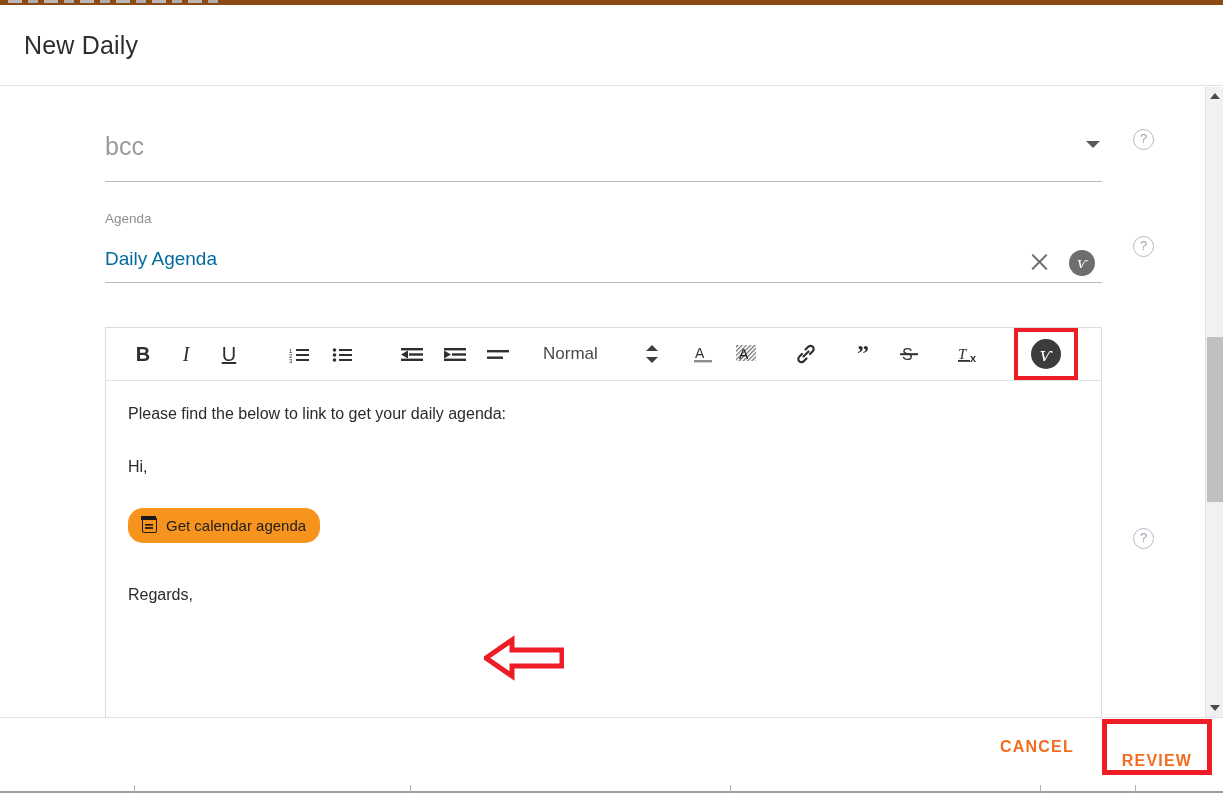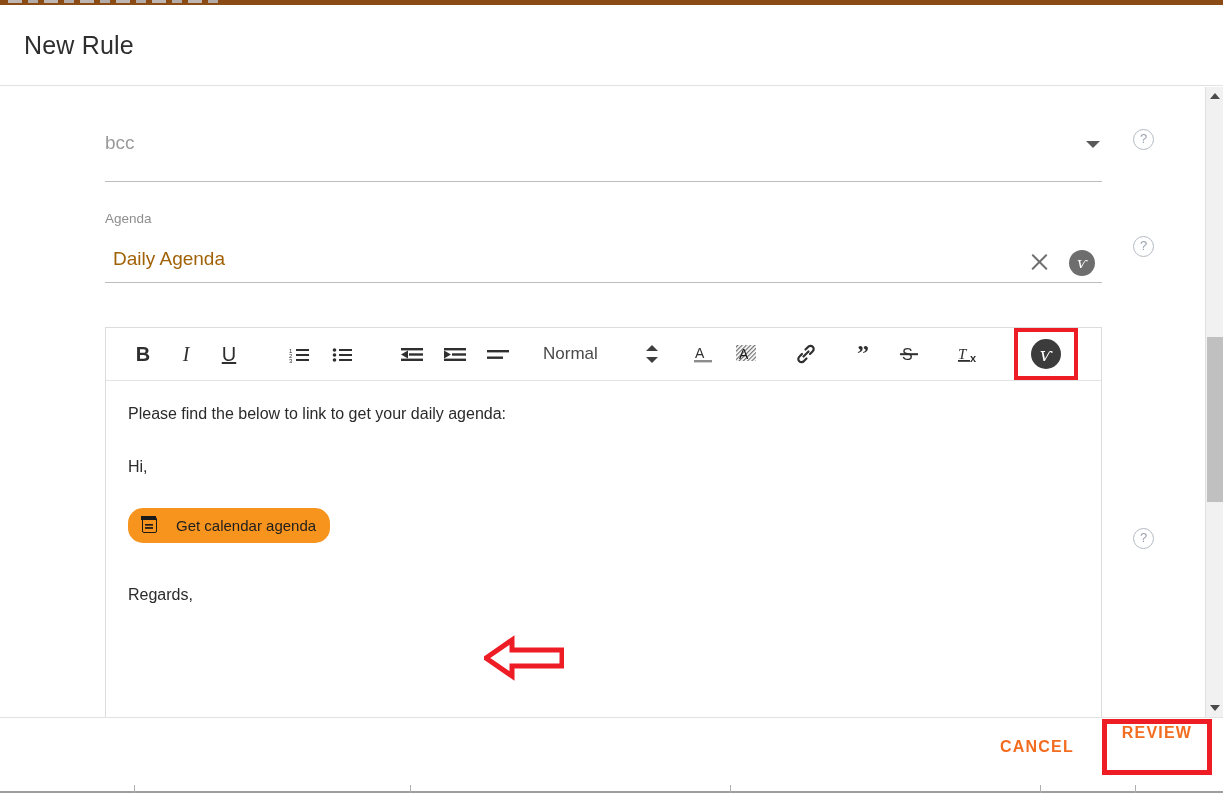--- a/index.html
+++ b/index.html
@@ -75,28 +75,28 @@
   .field-subject { top: 118px; height: 78px; }
 
   .field-label {
     position: absolute;
     left: 0; top: 6px;
     font-size: 13.5px;
     color: #8e8e8e;
   }
   .field-value {
     position: absolute;
-    left: 8px; bottom: 12px;
+    left: 0; bottom: 12px;
     font-size: 19px;
-    color: #a16207;
+    color: #0369a1;
   }
   .field-placeholder {
     position: absolute;
     left: 0; top: 25px;
-    font-size: 19px;
+    font-size: 25px;
     color: #9a9a9a;
   }
 
   .dropdown-caret {
     position: absolute;
     right: 2px; top: 34px;
     width: 0; height: 0;
     border-left: 7px solid transparent;
     border-right: 7px solid transparent;
     border-top: 7px solid #5a5a5a;
@@ -244,21 +244,21 @@
     align-items: stretch;
     border-radius: 15px;
     overflow: hidden;
     vertical-align: middle;
     font-size: 15px;
     cursor: pointer;
   }
   .pill-left {
     display: flex;
     align-items: center;
-    gap: 19px;
+    gap: 9px;
     background: #f7941e;
     color: #1e1e1e;
     padding: 6px 14px 6px 14px;
   }
   .pill-right {
     display: flex;
     align-items: center;
     background: #e0e0e0;
     color: #2b2b2b;
     padding: 6px 16px;
@@ -347,21 +347,21 @@
     text-transform: none;
   }
   .btn-cancel { left: 1000px; top: 20px; }
   .btn-review-box {
     position: absolute;
     left: 1102px; top: 1px;
     width: 110px; height: 56px;
     border: 5px solid #ee1c25;
     background: #ffffff;
     display: flex;
-    align-items: flex-start;
+    align-items: flex-end;
     justify-content: center;
     cursor: pointer;
   }
   .btn-review-box .btn-label {
     font-size: 16px;
     letter-spacing: 1.2px;
     color: #f36d21;
     font-weight: 600;
     user-select: none;
   }
@@ -384,21 +384,21 @@
 </head>
 <body>
 
 <div id="app">
 
   <div class="top-strip">
     <div class="top-strip-bits"></div>
   </div>
 
   <div class="dialog-header">
-    <div class="dialog-title">New Rule</div>
+    <div class="dialog-title">New Daily</div>
   </div>
 
   <div class="dialog-body">
 
     <div class="field field-bcc">
       <div class="field-placeholder">bcc</div>
       <div class="dropdown-caret"></div>
     </div>
 
     <div class="field field-subject">

